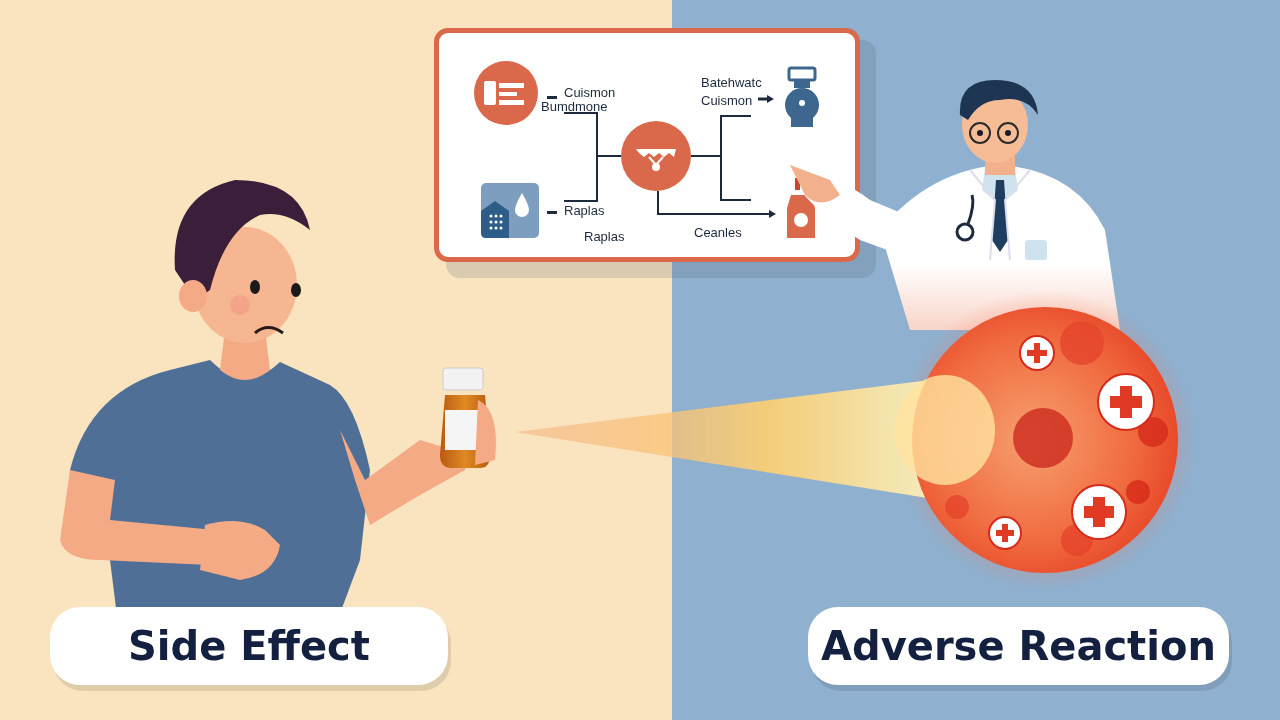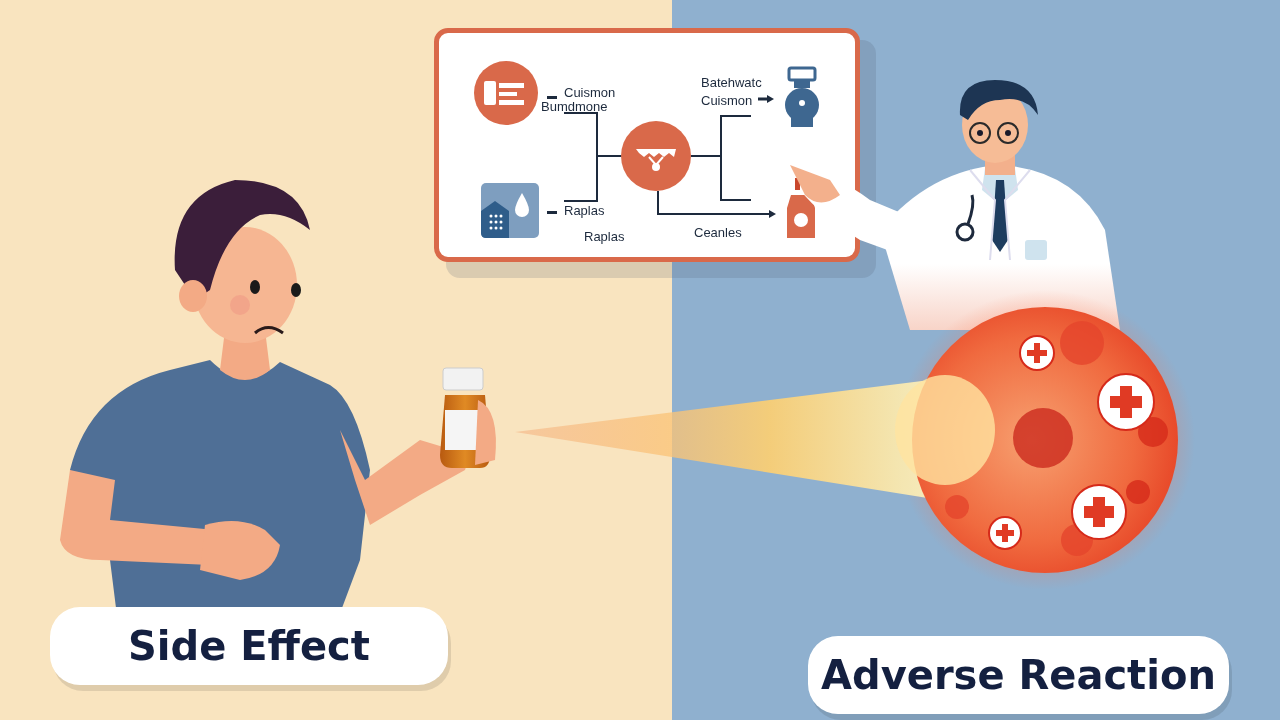--- a/index.html
+++ b/index.html
@@ -5,21 +5,21 @@
   html, body { margin:0; padding:0; }
   body { width:1280px; height:720px; position:relative; overflow:hidden; font-family:"DejaVu Sans", sans-serif; }
   .bg-left { position:absolute; left:0; top:0; width:672px; height:720px; background:#f9e4bf; }
   .bg-right { position:absolute; left:672px; top:0; width:608px; height:720px; background:#8fb0cf; }
   .board-shadow { position:absolute; left:446px; top:40px; width:430px; height:238px; border-radius:14px; background:rgba(80,90,110,0.18); }
   .board { position:absolute; left:434px; top:28px; width:426px; height:234px; border:5px solid #d9694a; border-radius:14px; background:#fff; box-sizing:border-box; }
   .board-label { position:absolute; font-family:"Liberation Sans", sans-serif; font-size:13px; color:#1d2a3d; line-height:20px; }
   .board svg { position:absolute; left:0; top:0; }
   .pill { position:absolute; background:#fff; border-radius:30px; box-shadow:3px 6px 0 rgba(0,0,0,0.10); display:flex; align-items:center; justify-content:center; font-family:"DejaVu Sans", sans-serif; font-weight:bold; color:#142040; }
   .pill-left { left:50px; top:607px; width:398px; height:78px; font-size:40px; }
-  .pill-right { left:808px; top:607px; width:421px; height:78px; font-size:40px;margin-top:29px; }
+  .pill-right { left:808px; top:607px; width:421px; height:78px; font-size:40px; }
   .figure { position:absolute; left:0; top:0; }
 </style>
 </head>
 <body>
 
 <div class="bg-left"></div>
 <div class="bg-right"></div>
 
 <div class="board-shadow"></div>
 <div class="board">

